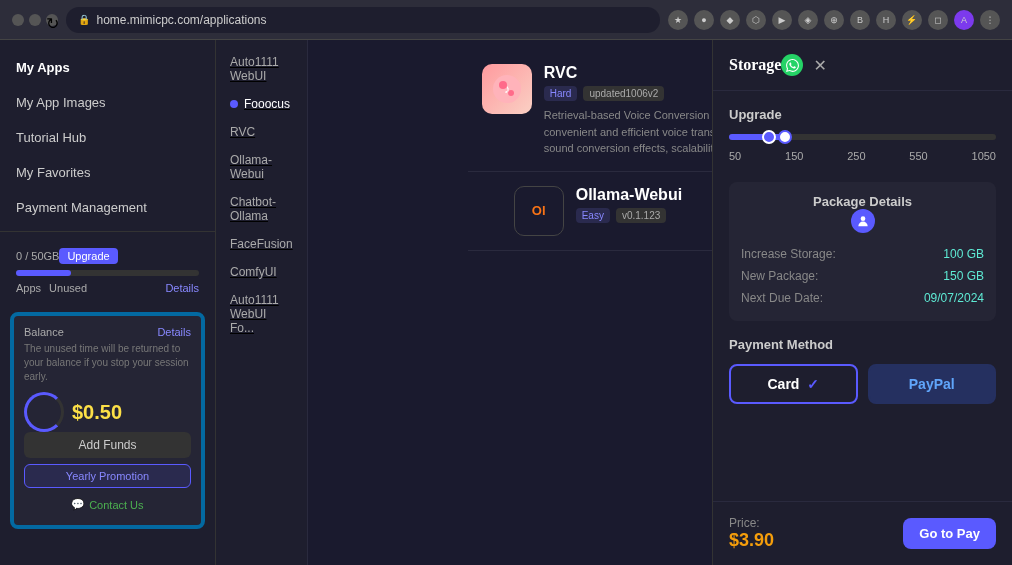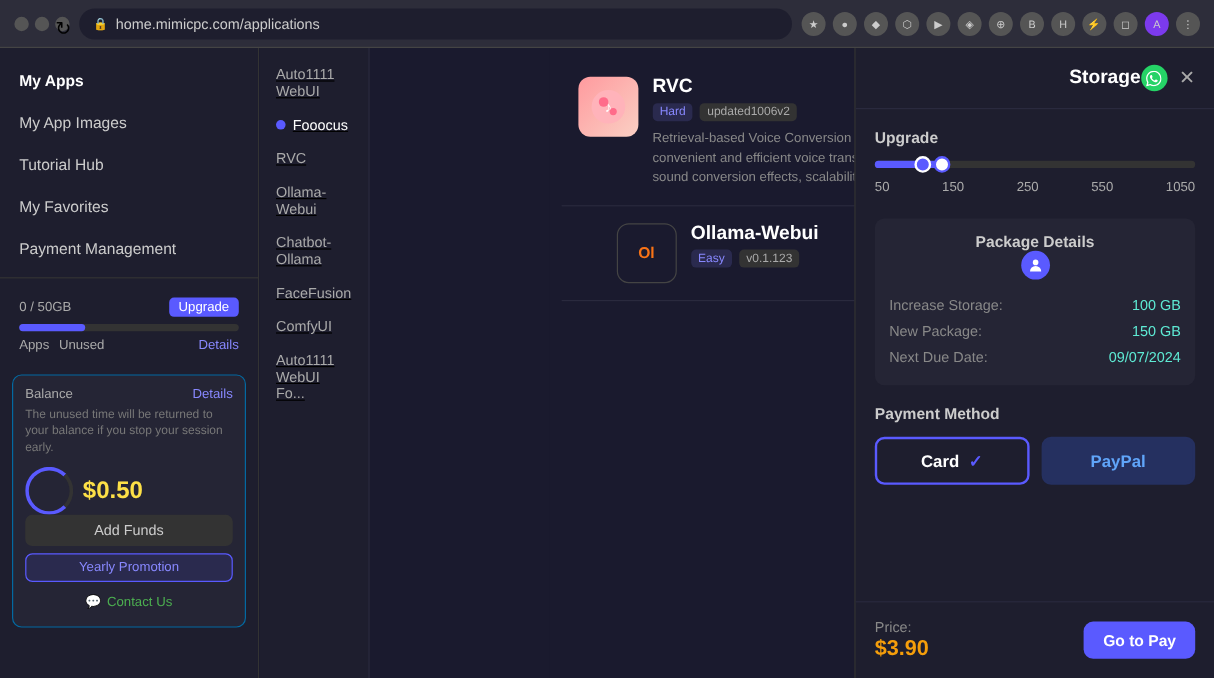--- a/index.html
+++ b/index.html
@@ -97,39 +97,39 @@
     .storage-bar-fill {
       background: #5a5aff;
       height: 6px;
       border-radius: 4px;
       width: 30%;
     }
     .storage-label {
       color: #aaa;
       font-size: 11px;
       display: flex;
-      justify-content: space-between;
+      justify-content: flex-start;
       align-items: center;
     }
     .upgrade-btn {
       background: #5a5aff;
       color: #fff;
       border: none;
       border-radius: 4px;
       padding: 2px 8px;
       font-size: 11px;
       cursor: pointer;
     }
 
     .balance-section {
       background: #252535;
       border-radius: 8px;
       margin: 8px 10px;
       padding: 10px;
-      border: 1px solid #0369a1;
+      border: 4px solid #0369a1;
     }
     .balance-header {
       display: flex;
       justify-content: space-between;
       font-size: 11px;
       color: #aaa;
       margin-bottom: 4px;
     }
     .balance-note {
       font-size: 10px;
@@ -287,23 +287,24 @@
       height: 100%;
       background: #1e1e2e;
       border-left: 1px solid #333;
       z-index: 100;
       display: flex;
       flex-direction: column;
     }
     .panel-header {
       display: flex;
       align-items: center;
-      justify-content: flex-end;
+      justify-content: flex-start;
       padding: 14px 16px;
       border-bottom: 1px solid #2a2a3e;
+      font-family: Liberation Serif, serif;
     }
     .panel-title {
       color: #fff;
       font-size: 16px;
       font-weight: 600;
     }
     .panel-header-icons {
       display: flex;
       align-items: center;
       gap: 10px;

